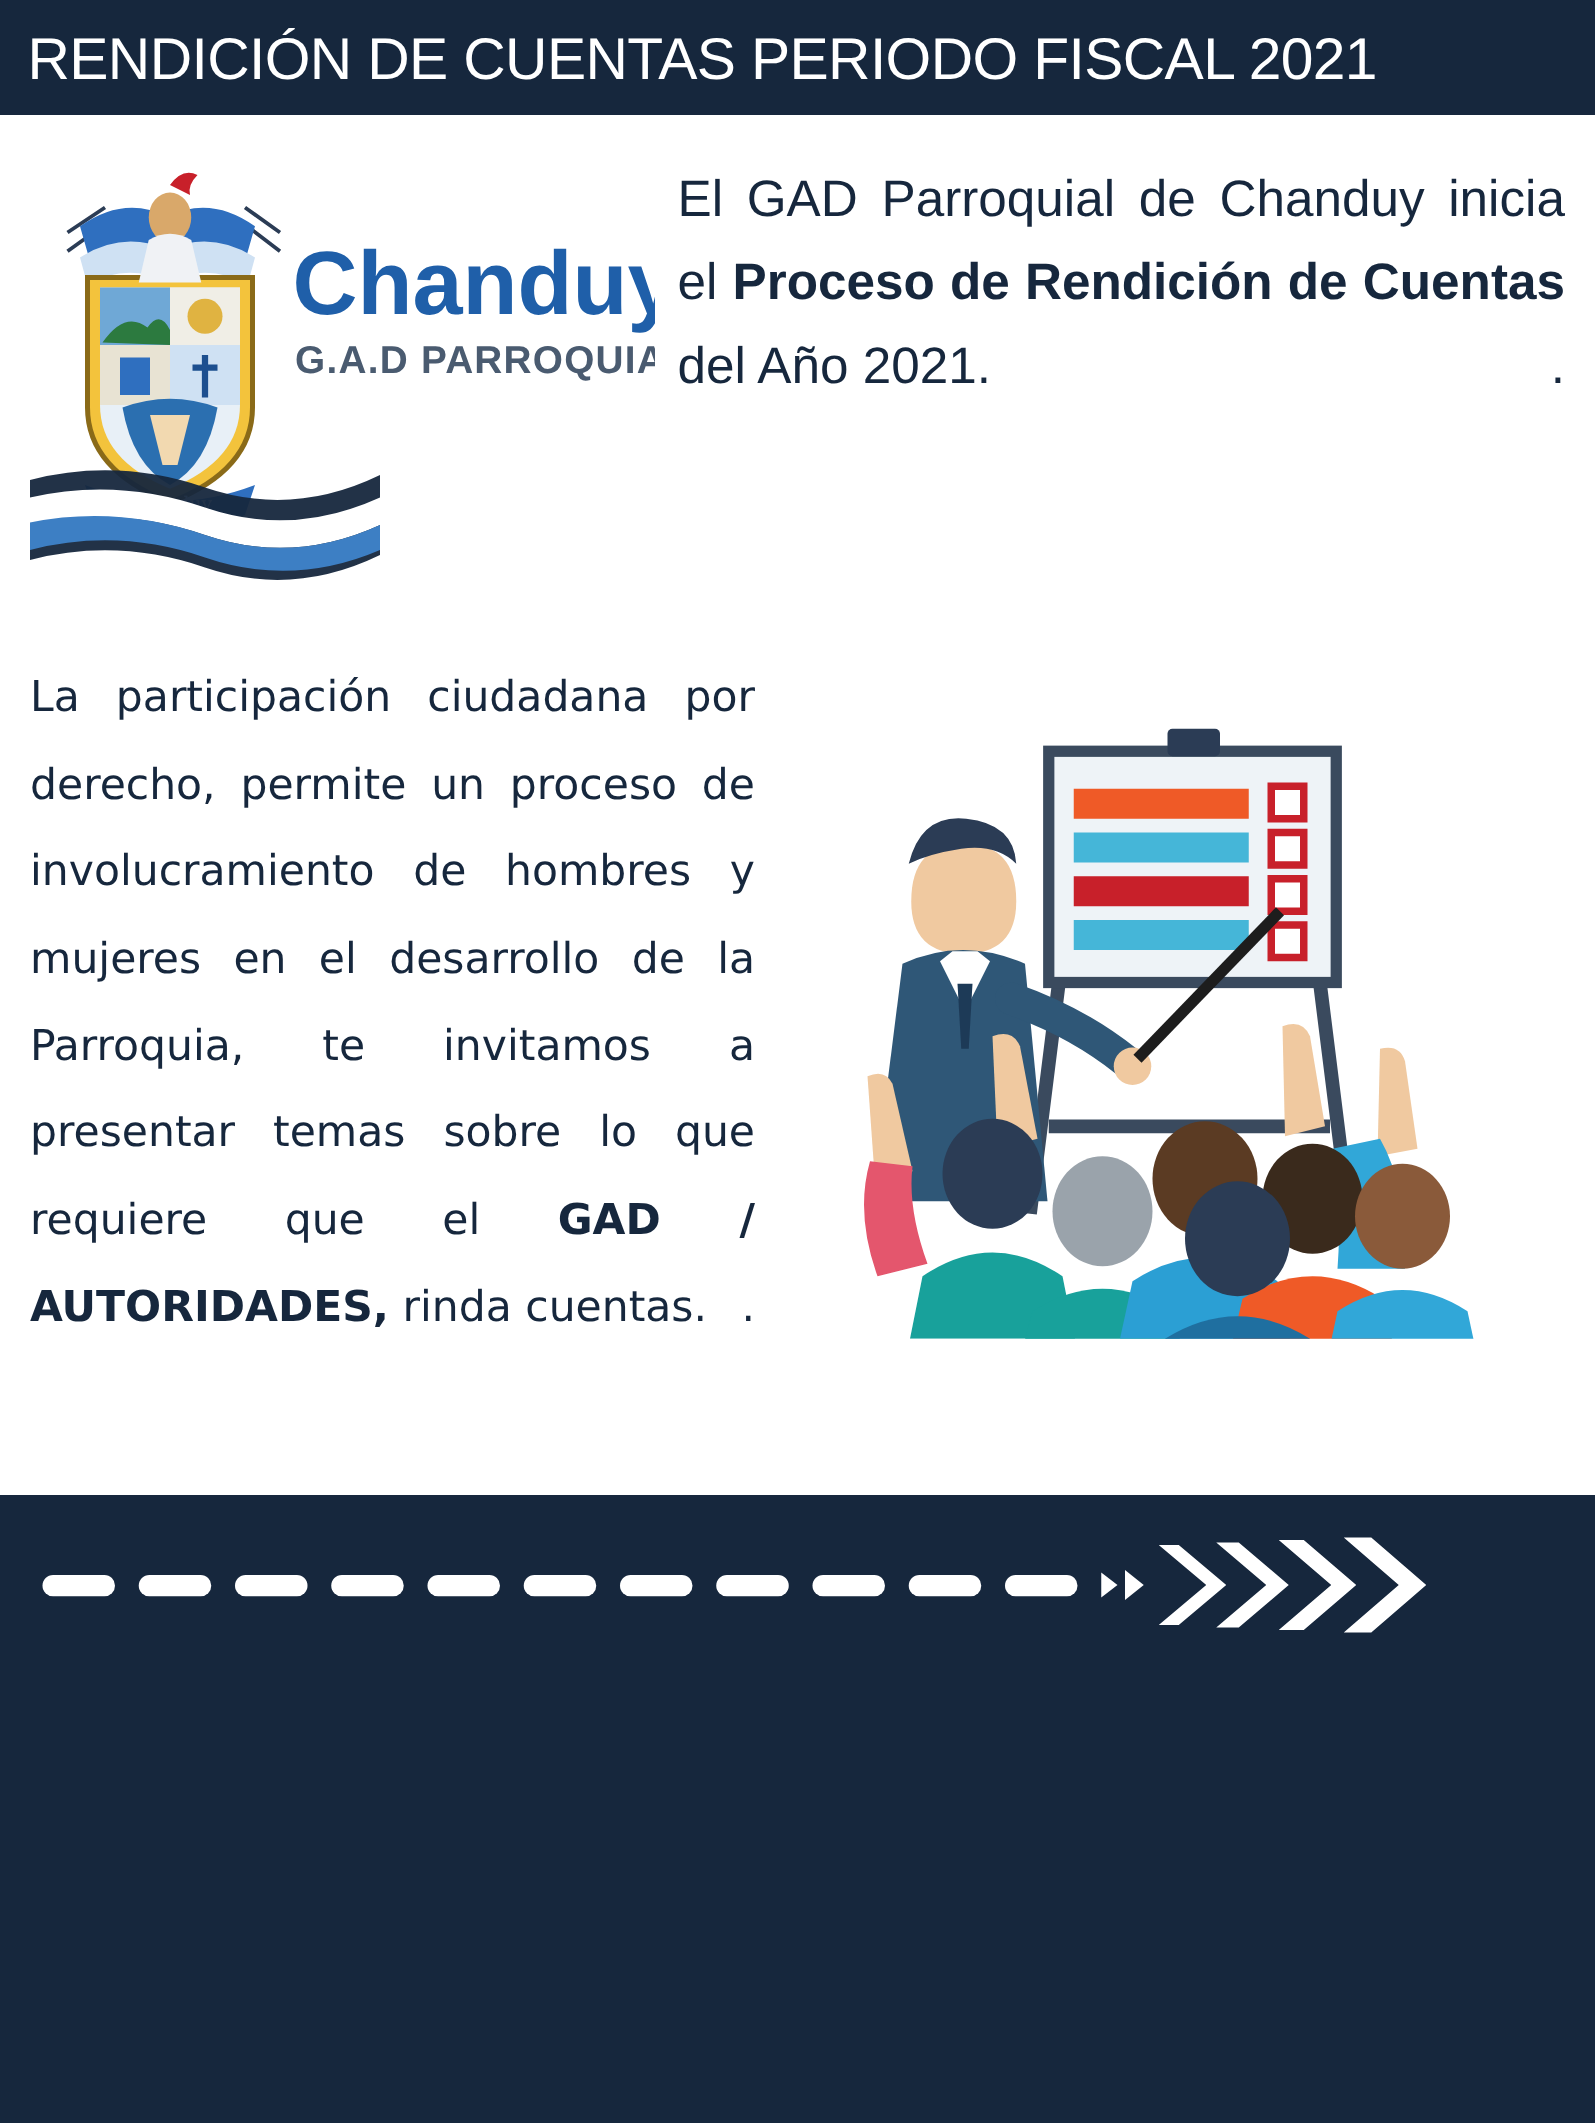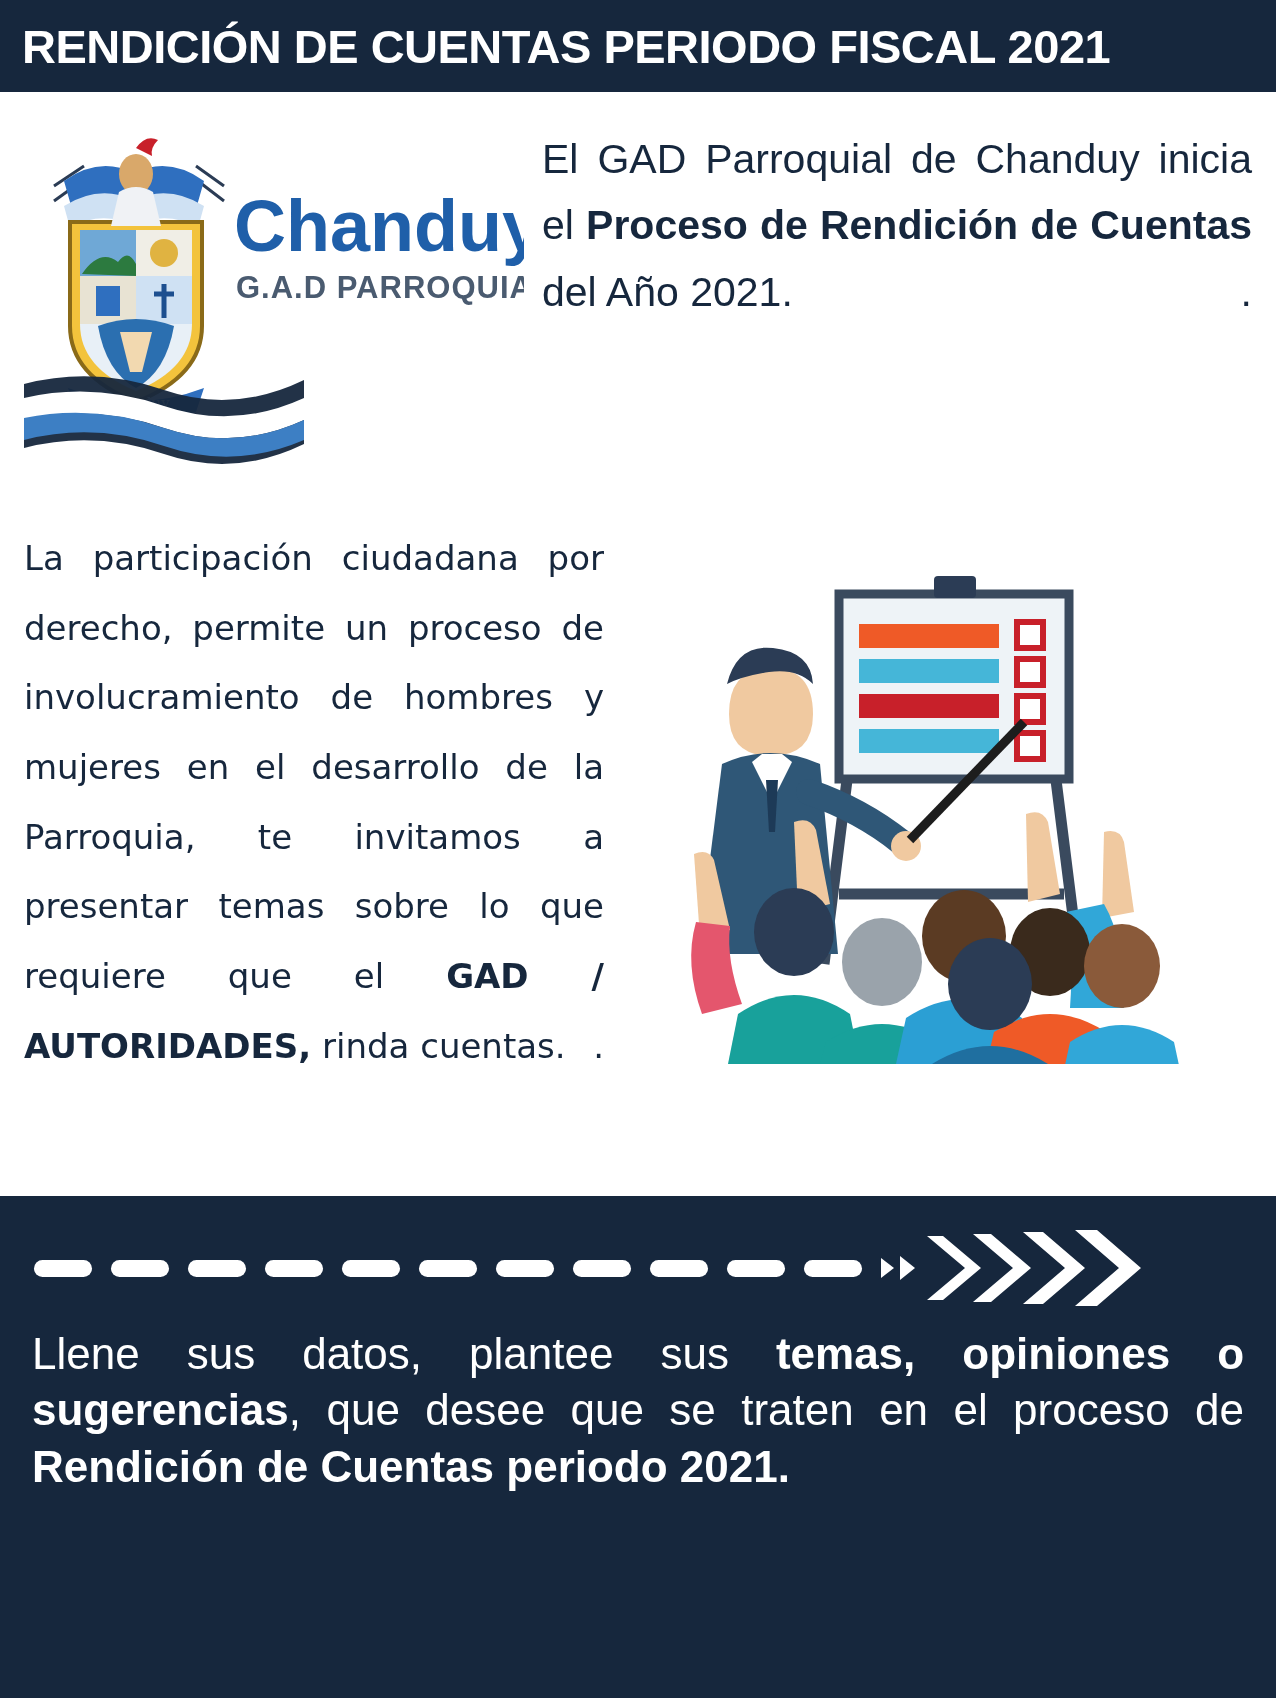--- a/index.html
+++ b/index.html
@@ -21,21 +21,21 @@
     background: #16273d;
     height: 92px;
     display: flex;
     align-items: center;
     padding: 0 22px;
     box-sizing: border-box;
   }
   .header-title {
     color: #ffffff;
     font-family: "Liberation Sans", sans-serif;
-    font-weight: bold;
+    font-weight: normal;
     font-size: 47px;
     letter-spacing: -0.5px;
     white-space: nowrap;
   }
 
   
   .top-section {
     display: flex;
     align-items: flex-start;
     padding: 34px 24px 0 24px;
@@ -61,21 +61,21 @@
     text-align: justify;
     color: #16273d;
     font-family: Liberation Sans, sans-serif;
   }
   .intro-text b { font-weight: bold; }
   .dot-end { float: right; }
 
   
   .mid-section {
     display: flex;
-    align-items: flex-start;
+    align-items: center;
     padding: 18px 24px 0 24px;
     box-sizing: border-box;
   }
   .mid-text {
     width: 580px;
     flex: 0 0 580px;
     font-size: 34px;
     line-height: 2.05;
     text-align: justify;
     color: #16273d;
@@ -282,16 +282,13 @@
     <span class="tiny-tri"></span>
     <span class="tiny-tri t2"></span>
     <svg width="230" height="84" viewBox="0 0 230 84">
       <path d="M6 10 L44 42 L6 74 L22 74 L60 42 L22 10 Z" fill="#ffffff"></path>
       <path d="M52 8 L92 42 L52 76 L70 76 L110 42 L70 8 Z" fill="#ffffff"></path>
       <path d="M102 6 L144 42 L102 78 L122 78 L164 42 L122 6 Z" fill="#ffffff"></path>
       <path d="M154 4 L198 42 L154 80 L176 80 L220 42 L176 4 Z" fill="#ffffff"></path>
     </svg>
   </div>
 
-  <div class="footer-text">
-    <span>Llene sus datos, plantee sus </span><b>temas, opiniones o sugerencias</b><span>, que desee que se traten en el proceso de </span><b>Rendición de Cuentas periodo 2021.</b>
-  </div>
 </div>
 
 </body></html>

